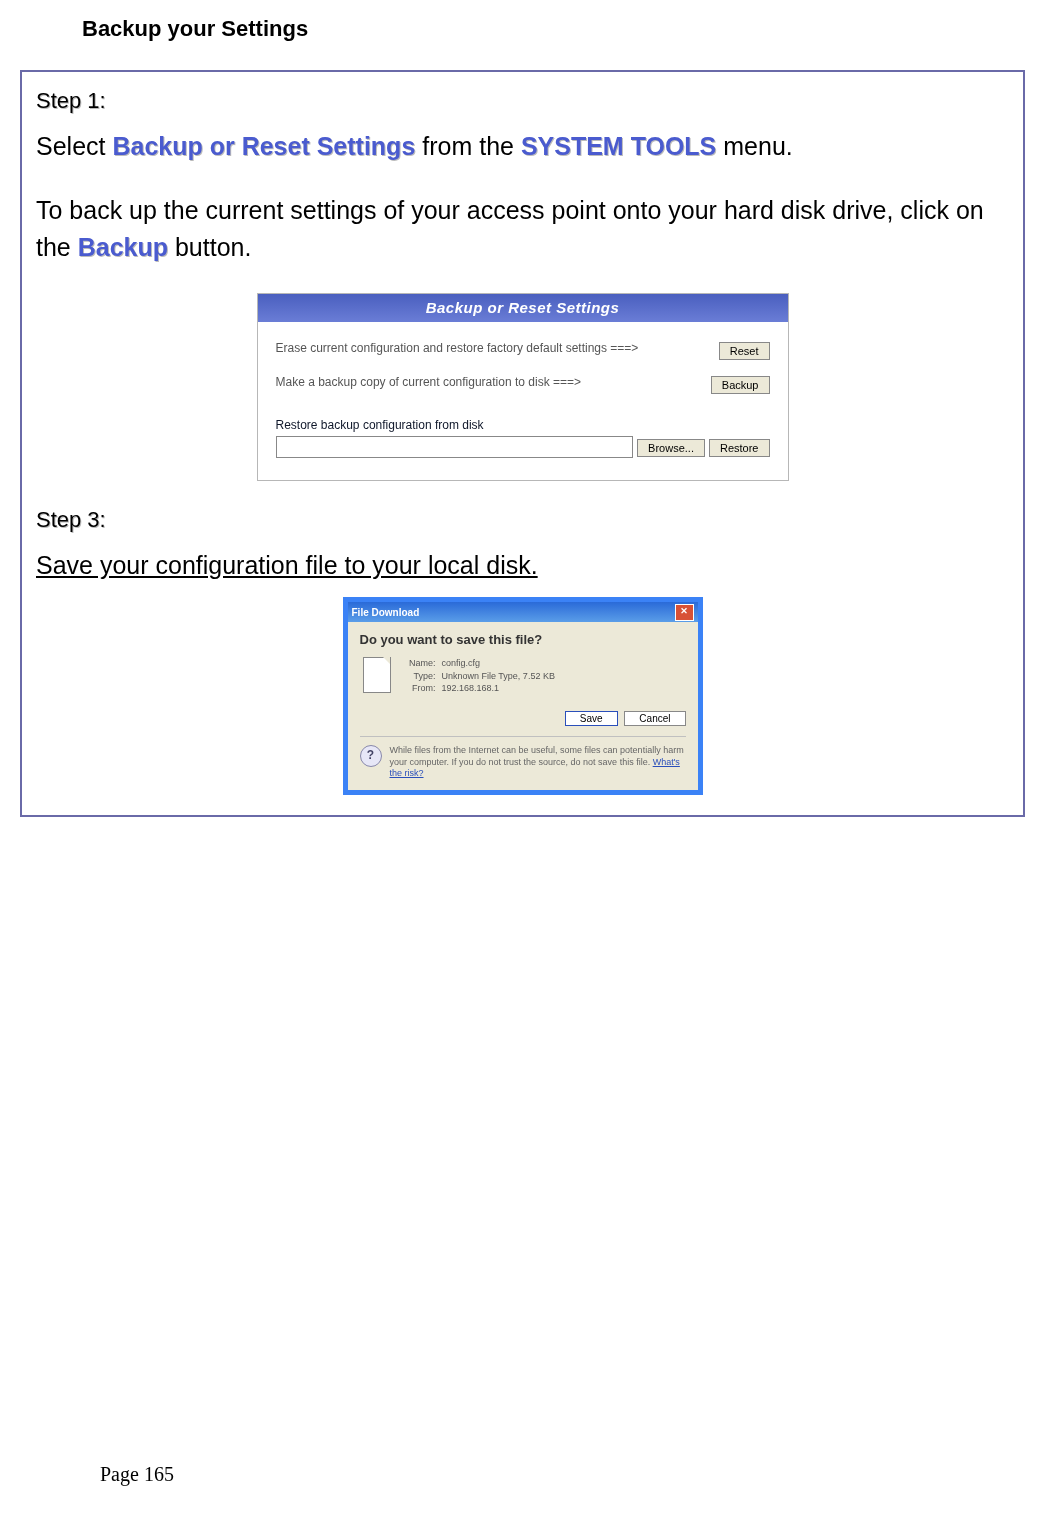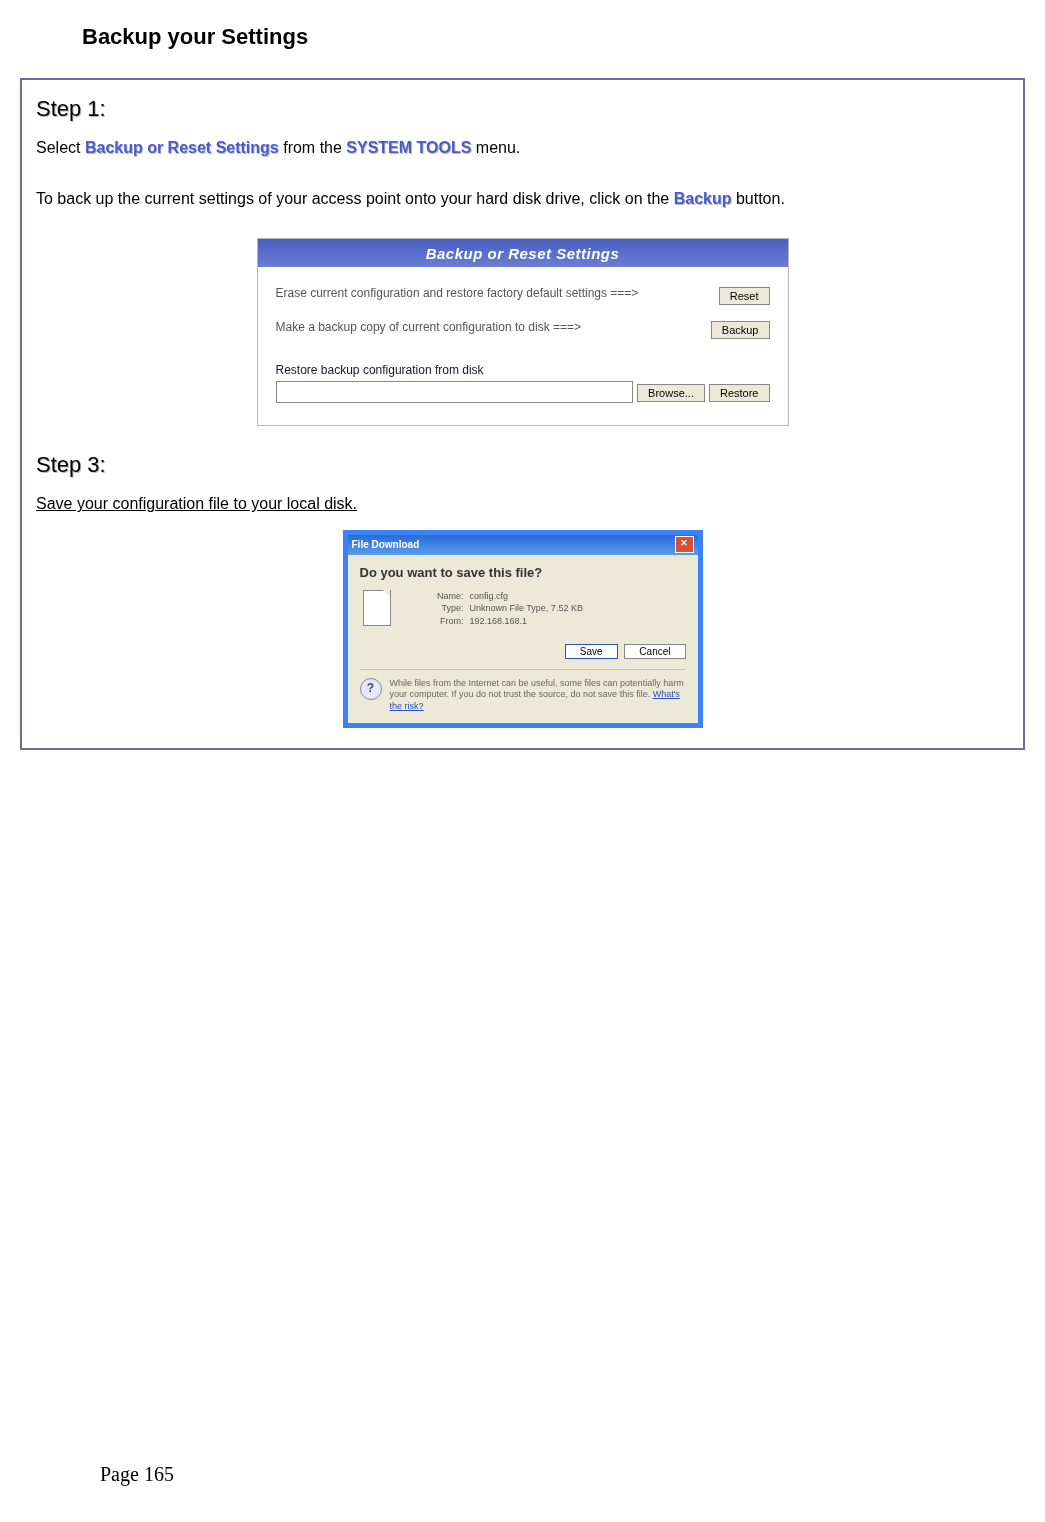--- a/index.html
+++ b/index.html
@@ -8,40 +8,40 @@
     background: #fff;
     font-family: Verdana, Geneva, sans-serif;
     color: #000;
     width: 1045px;
   }
   .page {
     width: 1045px;
     height: 1522px;
     position: relative;
     box-sizing: border-box;
-    padding: 24px 20px 0 20px;
+    padding: 16px 20px 0 20px;
   }
   .section-title {
     font-weight: bold;
     font-size: 22px;
     margin: 0 0 28px 62px;
   }
   .steps-box {
     border: 2px solid #6a6aa8;
     padding: 16px 14px 20px 14px;
     margin: 0 0 0 0;
   }
   .step-label {
     font-weight: normal;
     font-size: 22px;
     margin: 0 0 14px 0;
     text-shadow: 1px 1px 0 #bbb;
   }
   .step-text {
-    font-size: 16px;
+    font-size: 25px;
     line-height: 1.45;
     margin: 0 0 28px 0;
   }
   .em-blue {
     color: #4a5bcf;
     font-weight: bold;
     text-shadow: 1px 1px 0 #bbb;
   }
   
   .ui1 {
@@ -148,21 +148,20 @@
     padding: 10px 12px 10px 12px;
   }
   .ui2-q {
     font-weight: bold;
     font-size: 13px;
     margin-bottom: 10px;
     color: #333;
   }
   .ui2-info {
     display: flex;
-    gap: 28px;
   }
   .ui2-fileicon {
     width: 32px;
     height: 40px;
     margin-right: 10px;
     position: relative;
   }
   .ui2-fileicon .sheet {
     position: absolute;
     left: 3px; top: 0;

